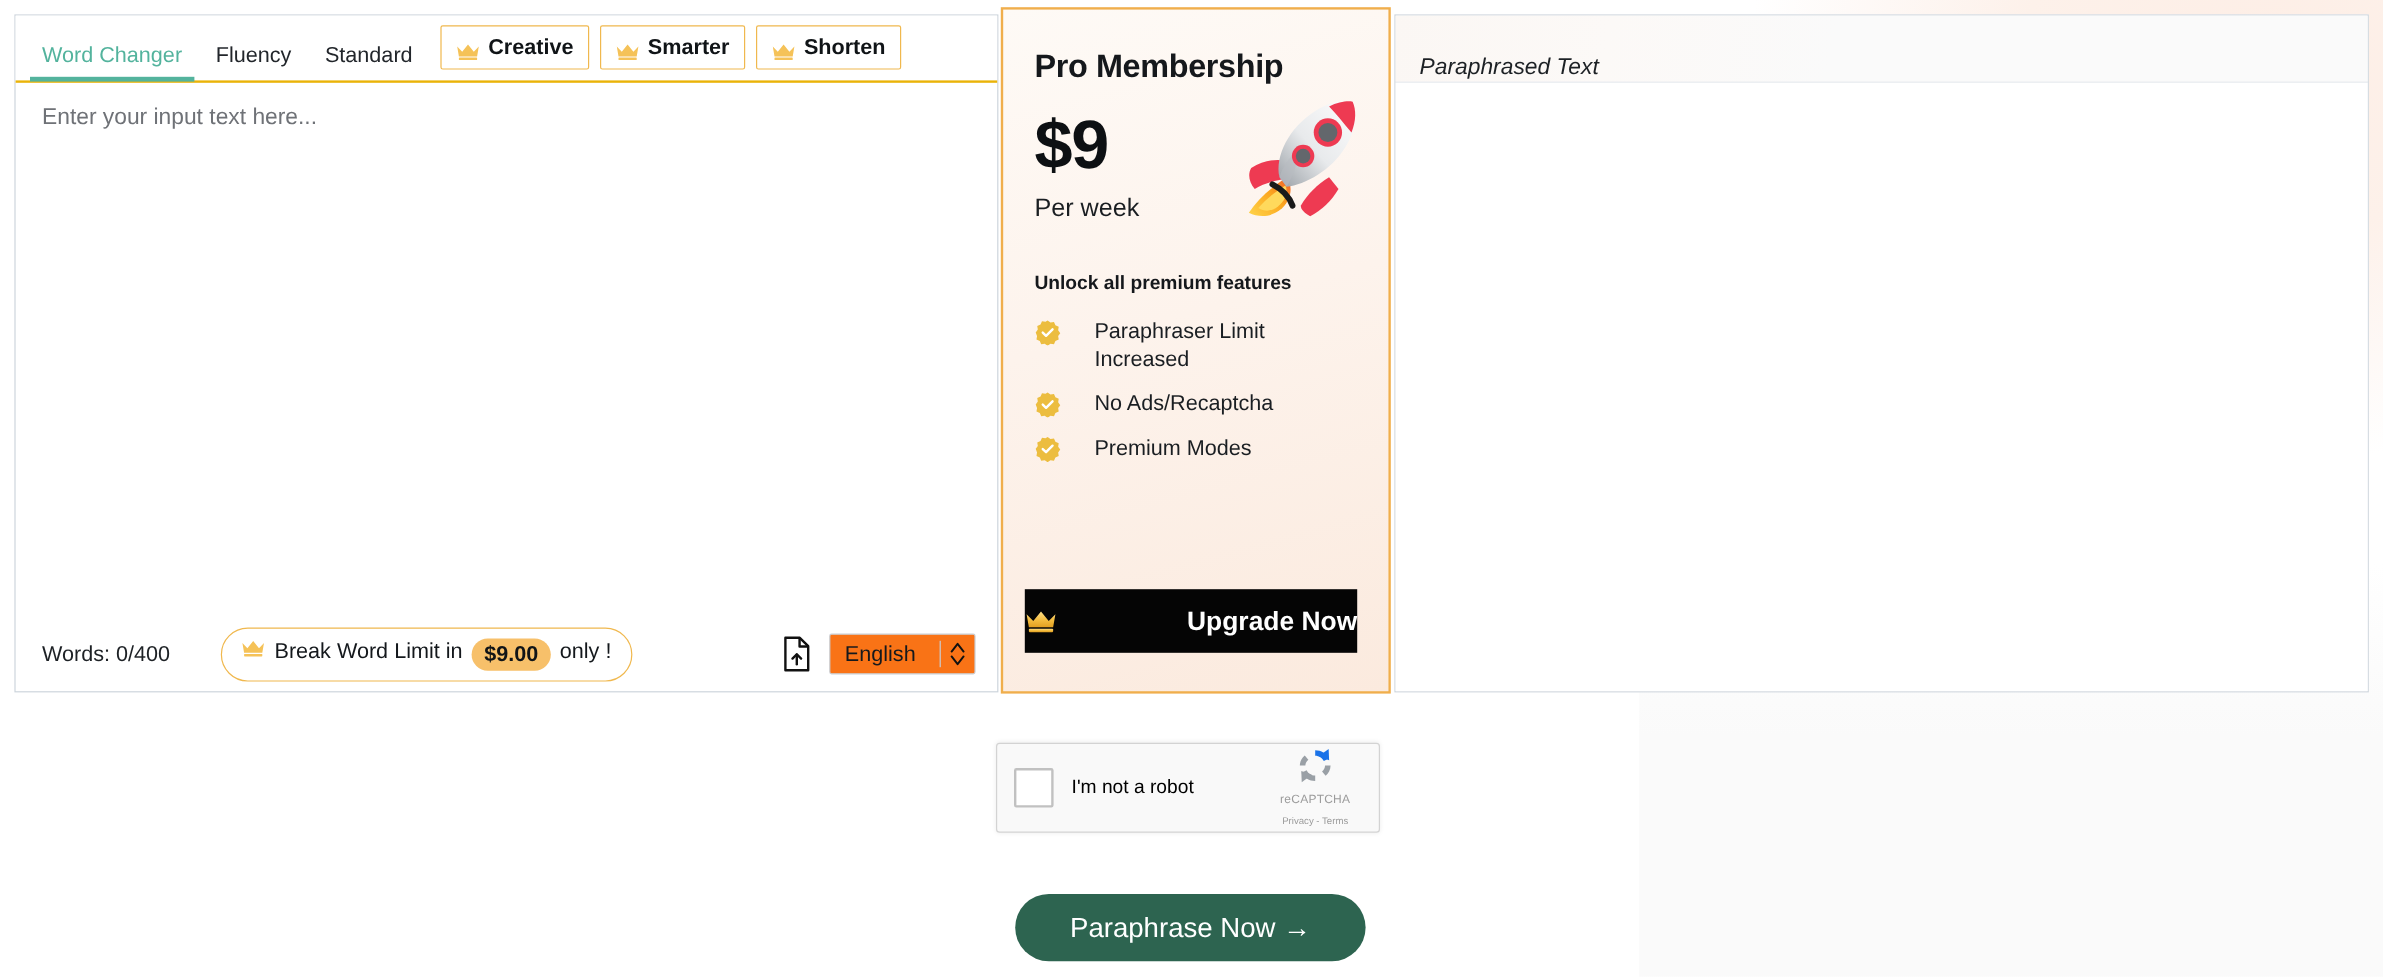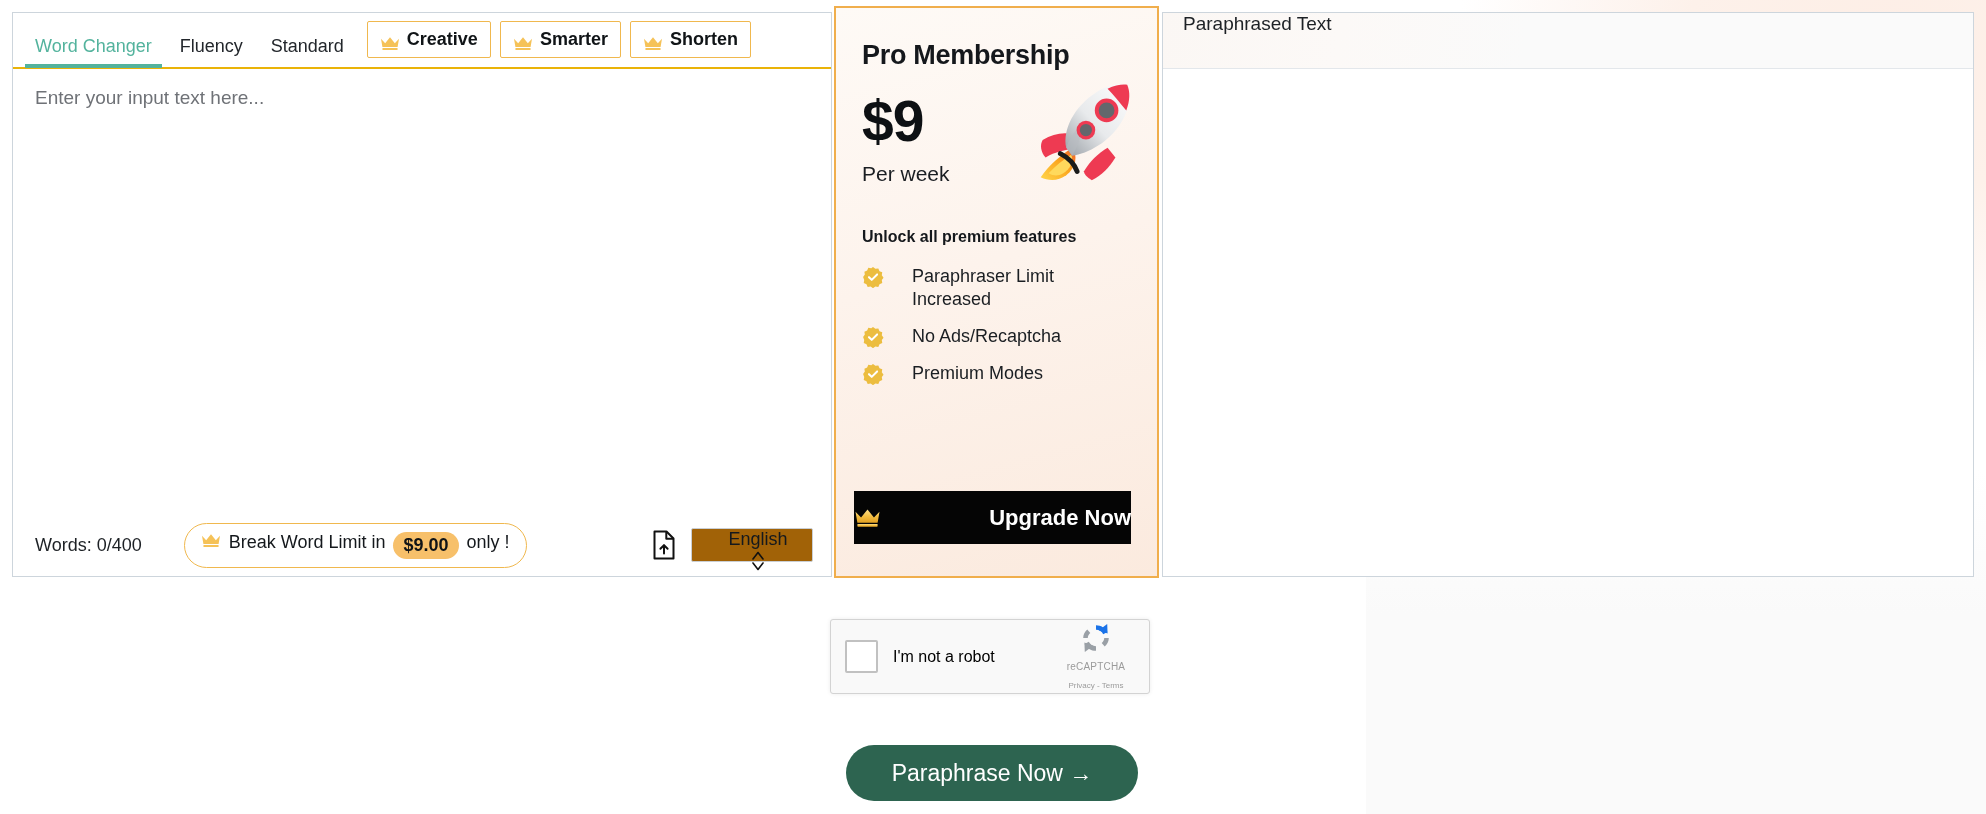--- a/index.html
+++ b/index.html
@@ -172,25 +172,24 @@
     cursor: pointer;
     flex: none;
   }
   .lang-select {
     display: flex;
     align-items: center;
     border: 1px solid #c9ced4;
     border-radius: 2px;
     height: 34px;
     padding: 0 0 0 12px;
-    background: #a16207;
+    background: #f97316;
     cursor: pointer;
     min-width: 122px;
     box-sizing: border-box;
-    flex-direction: column;
   }
   .lang-label {
     font-size: 18px;
     color: #15191d;
     flex: 1;
     white-space: nowrap;
   }
   .lang-div {
     width: 1px;
     height: 22px;
@@ -311,24 +310,25 @@
     border: 1px solid #cdd5dc;
     box-sizing: border-box;
     display: flex;
     flex-direction: column;
   }
   .output-head {
     height: 56px;
     min-height: 56px;
     border-bottom: 1px solid #e3e7eb;
     display: flex;
-    align-items: flex-start;
+    align-items: flex-end;
     padding: 0 20px;
     box-sizing: border-box;
     background: linear-gradient(100deg, #fbf7f4 0%, #fcf9f7 22%, #fafafa 45%, #fafafa 100%);
+    font-style: italic;
   }
   .output-title {
     font-size: 19px;
     color: #1d2125;
   }
   .output-body {
     flex: 1;
     background: #fff;
   }
 

